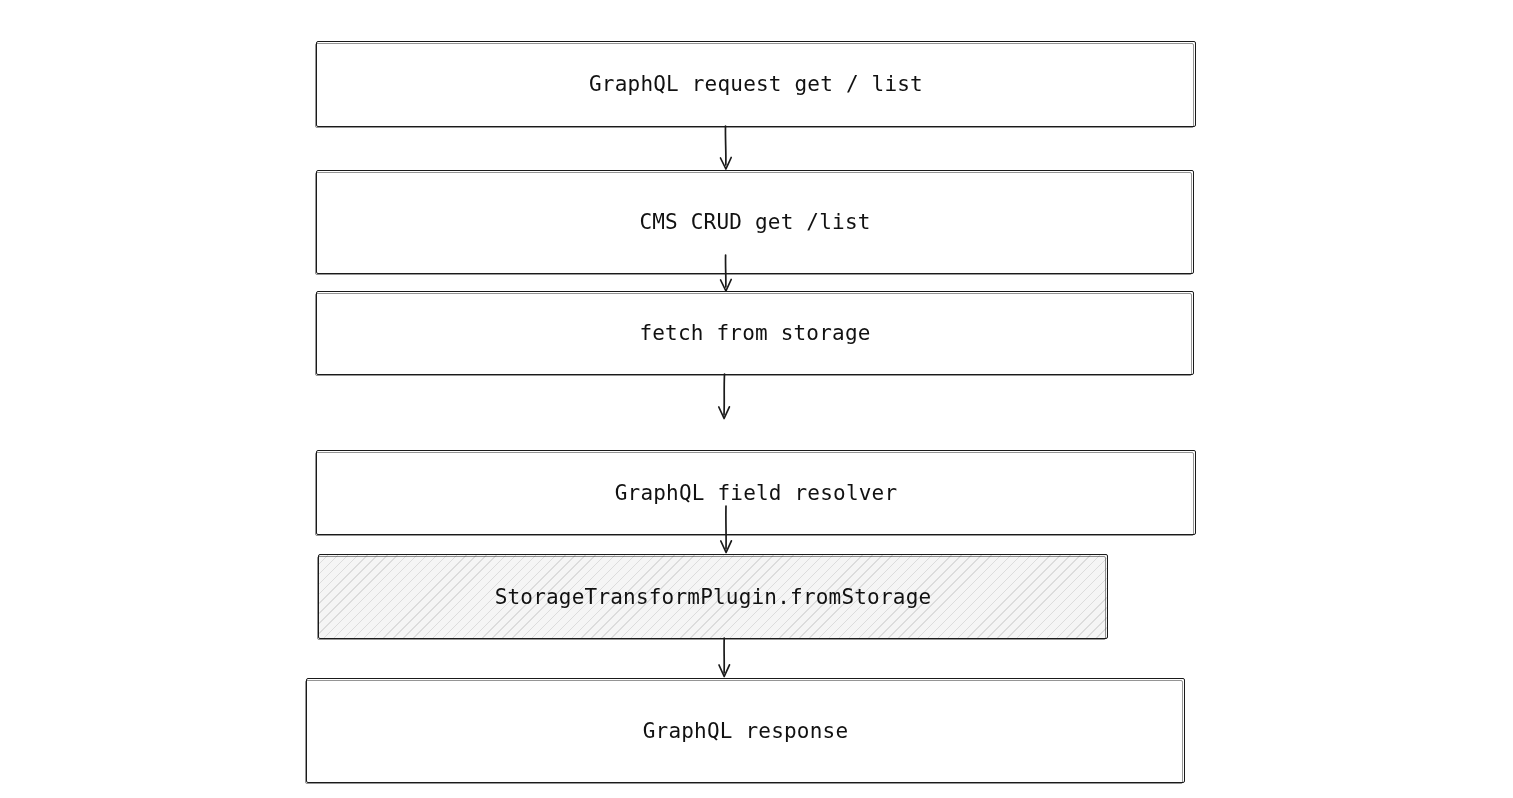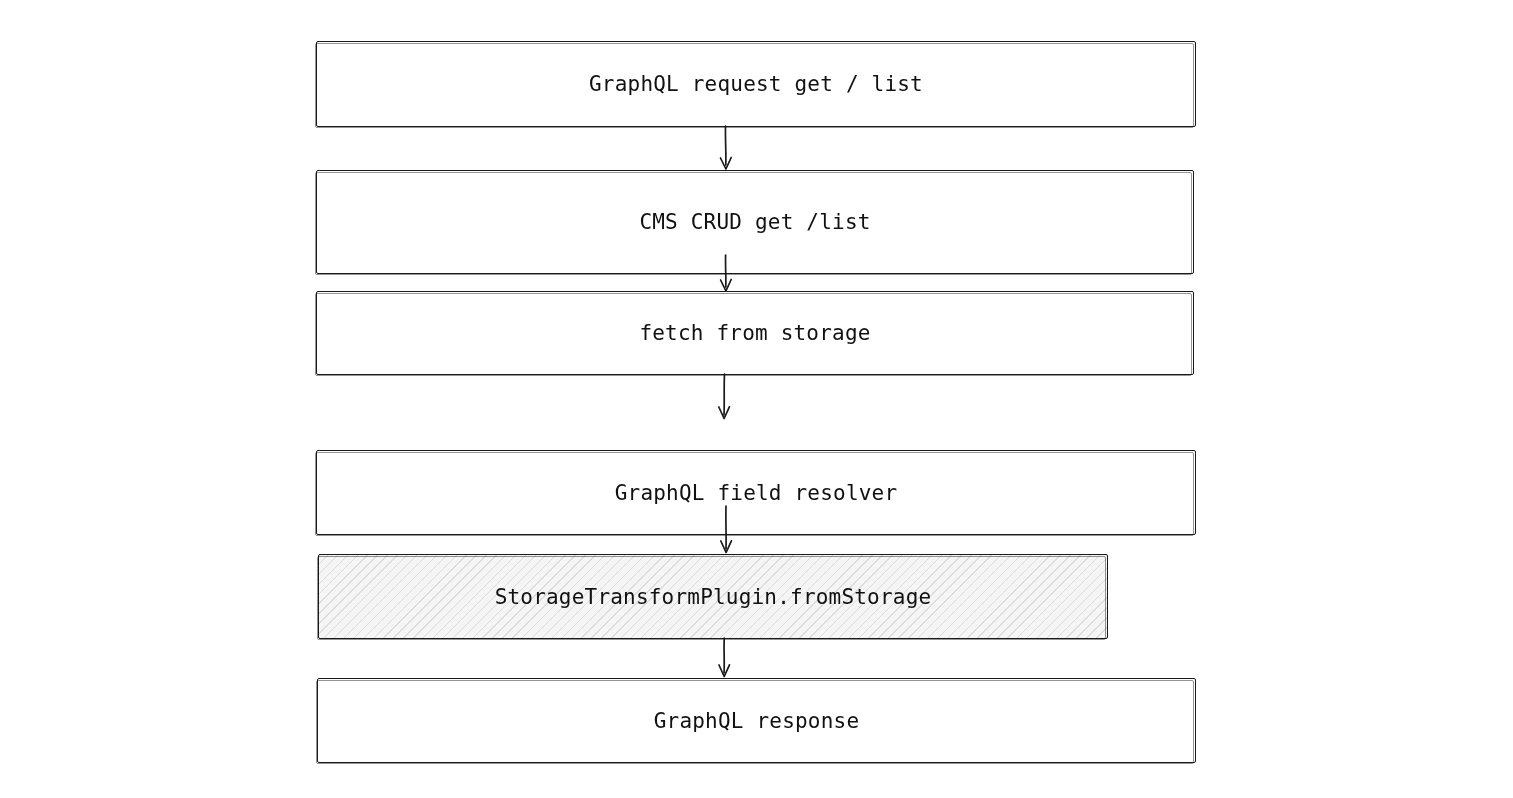--- a/index.html
+++ b/index.html
@@ -121,17 +121,17 @@
     <span class="label">StorageTransformPlugin.fromStorage</span>
   </div>
 
   <div class="edge" style="left:710px; top:637px; width:30px; height:44px;">
     <svg width="30" height="44" viewBox="0 0 30 44">
       <path d="M14.2 1 C13.8 13, 14.5 25, 14.1 36" stroke="#1a1a1a" stroke-width="1.7" fill="none" stroke-linecap="round"></path>
       <path d="M9.0 28 L14.2 39.5 L19.5 27.8" stroke="#1a1a1a" stroke-width="1.7" fill="none" stroke-linecap="round" stroke-linejoin="round"></path>
     </svg>
   </div>
 
-  <div class="node" style="left:317px; top:678px; width:879px; height:85px;">
+  <div class="node" style="left:306px; top:678px; width:879px; height:105px;">
     <span class="label">GraphQL response</span>
   </div>
 
 </div>
 
 </body></html>

